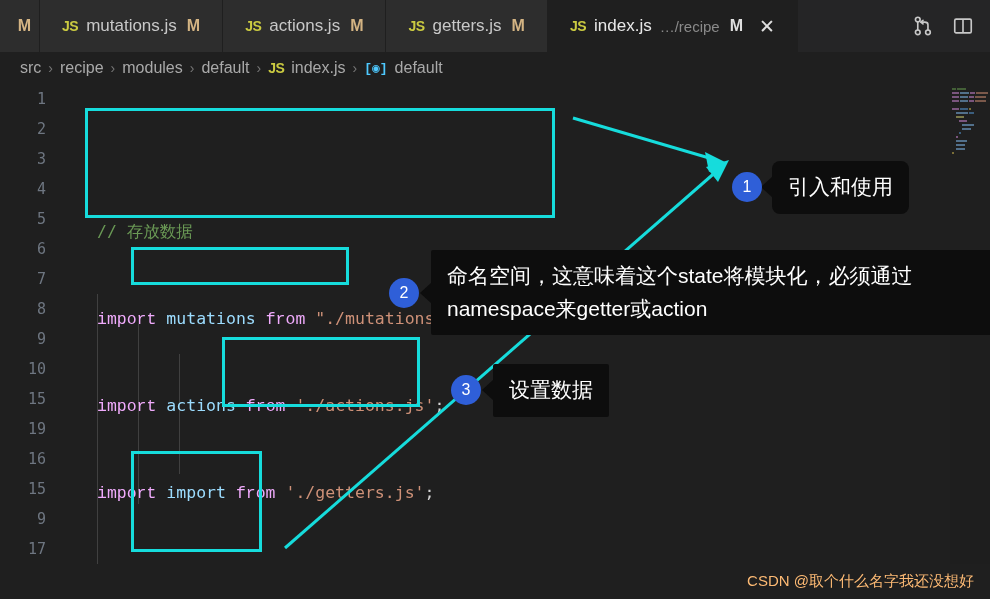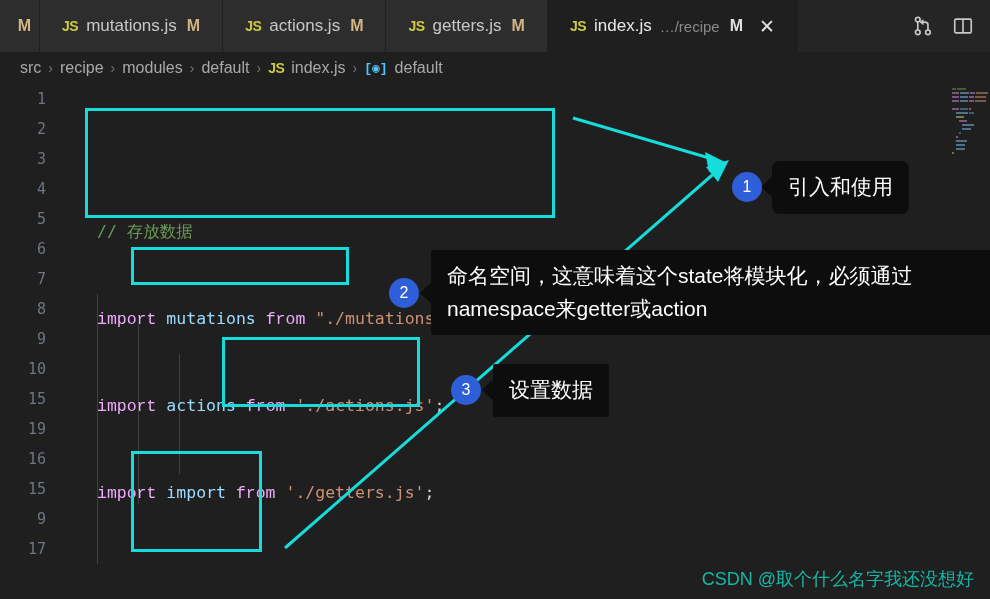--- a/index.html
+++ b/index.html
@@ -231,22 +231,22 @@
     border-bottom: 11px solid transparent;
     border-right: 12px solid #0d0d0d;
   }
   .bubble.round { border-radius: 8px; }
 
   
   .watermark {
     position: absolute;
     right: 16px;
     bottom: 8px;
-    color: #14b8a6;
-    font-size: 18px;
+    color: #fdba74;
+    font-size: 15px;
     font-family: "Liberation Sans", "DejaVu Sans", sans-serif;
   }
   .bottombar {
     position: absolute;
     left: 0; bottom: 0;
     width: 990px; height: 35px;
     background: #1f1f1f;
   }
 </style>
 </head>

